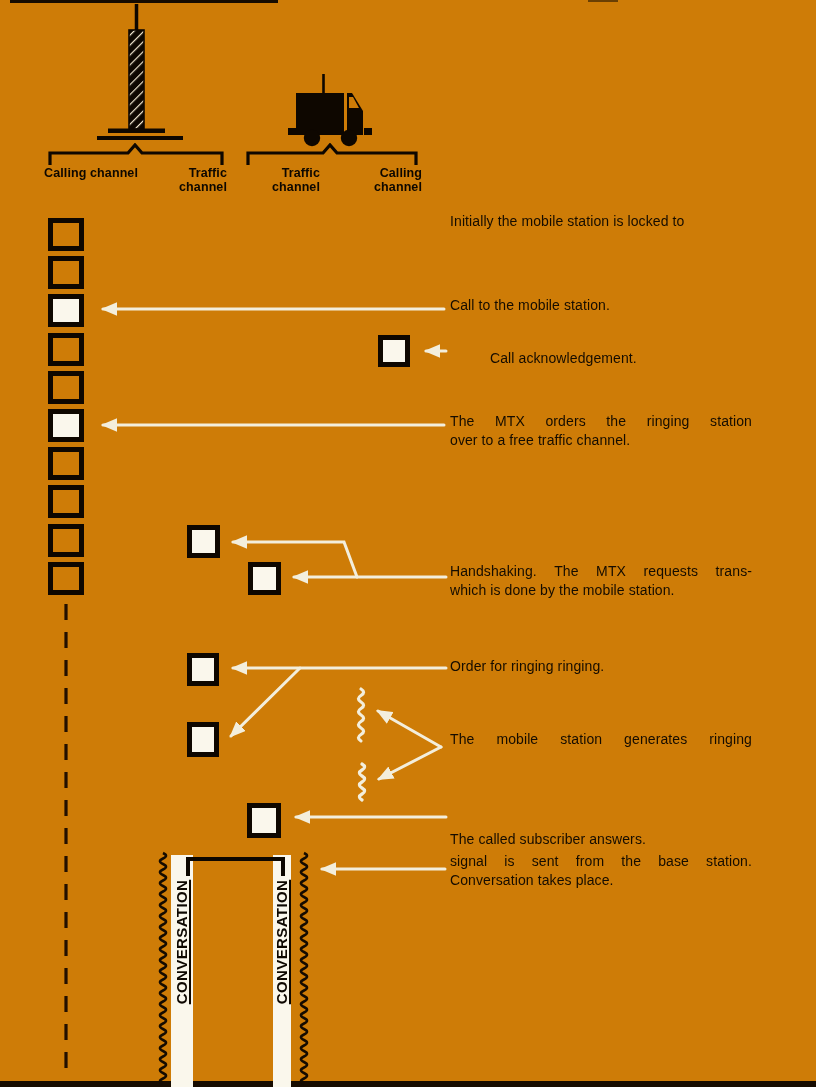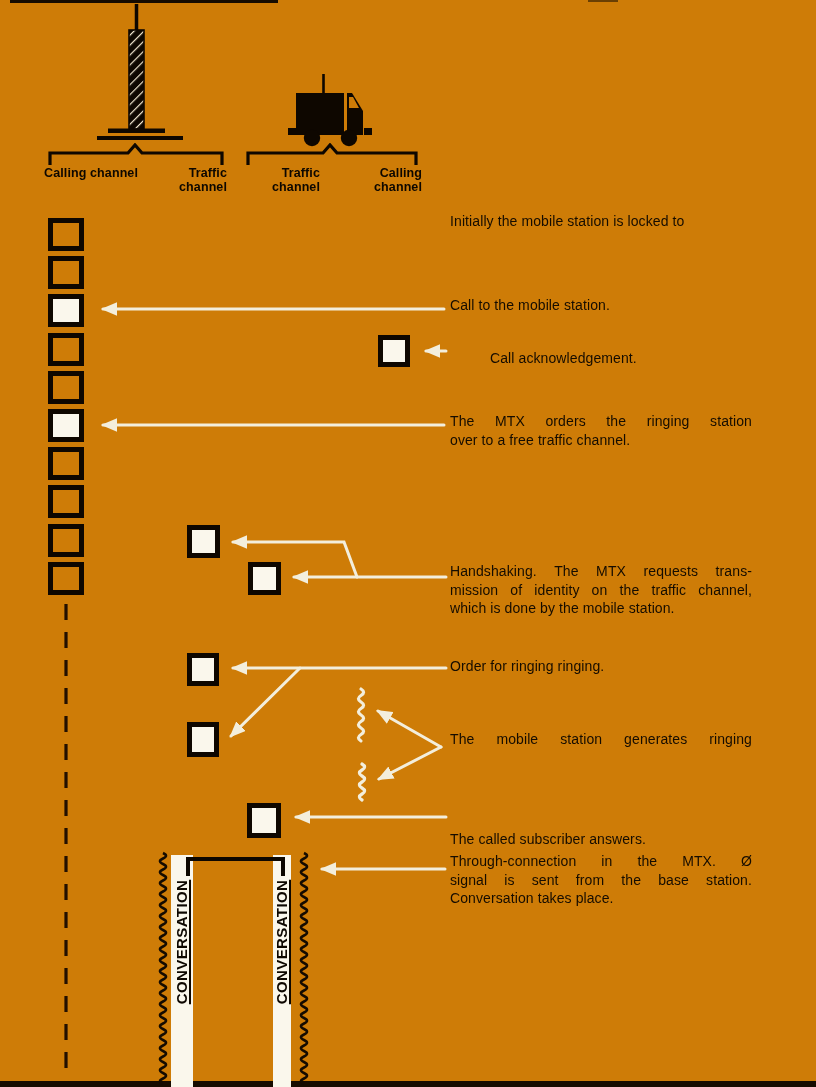--- a/index.html
+++ b/index.html
@@ -149,29 +149,27 @@
 </div>
 <div class="step" style="top:349px;margin-left:40px;">
   <span class="ln">Call acknowledgement.</span>
 </div>
 <div class="step" style="top:412px;">
   <span class="ln j">The MTX orders the ringing station</span>
   <span class="ln">over to a free traffic channel.</span>
 </div>
 <div class="step" style="top:562px;">
   <span class="ln j">Handshaking. The MTX requests trans-</span>
-  <span class="ln j">mission of identity on the traffic channel,</span>
   <span class="ln">which is done by the mobile station.</span>
 </div>
 <div class="step" style="top:657px;">
   <span class="ln">Order for ringing ringing.</span>
 </div>
 <div class="step" style="top:730px;">
   <span class="ln j">The mobile station generates ringing</span>
 </div>
 <div class="step" style="top:830px;">
   <span class="ln">The called subscriber answers.</span>
 </div>
 <div class="step" style="top:852px;">
-  <span class="ln j">Through-connection in the MTX. Ø</span>
   <span class="ln j">signal is sent from the base station.</span>
   <span class="ln">Conversation takes place.</span>
 </div>
 
 </body></html>

